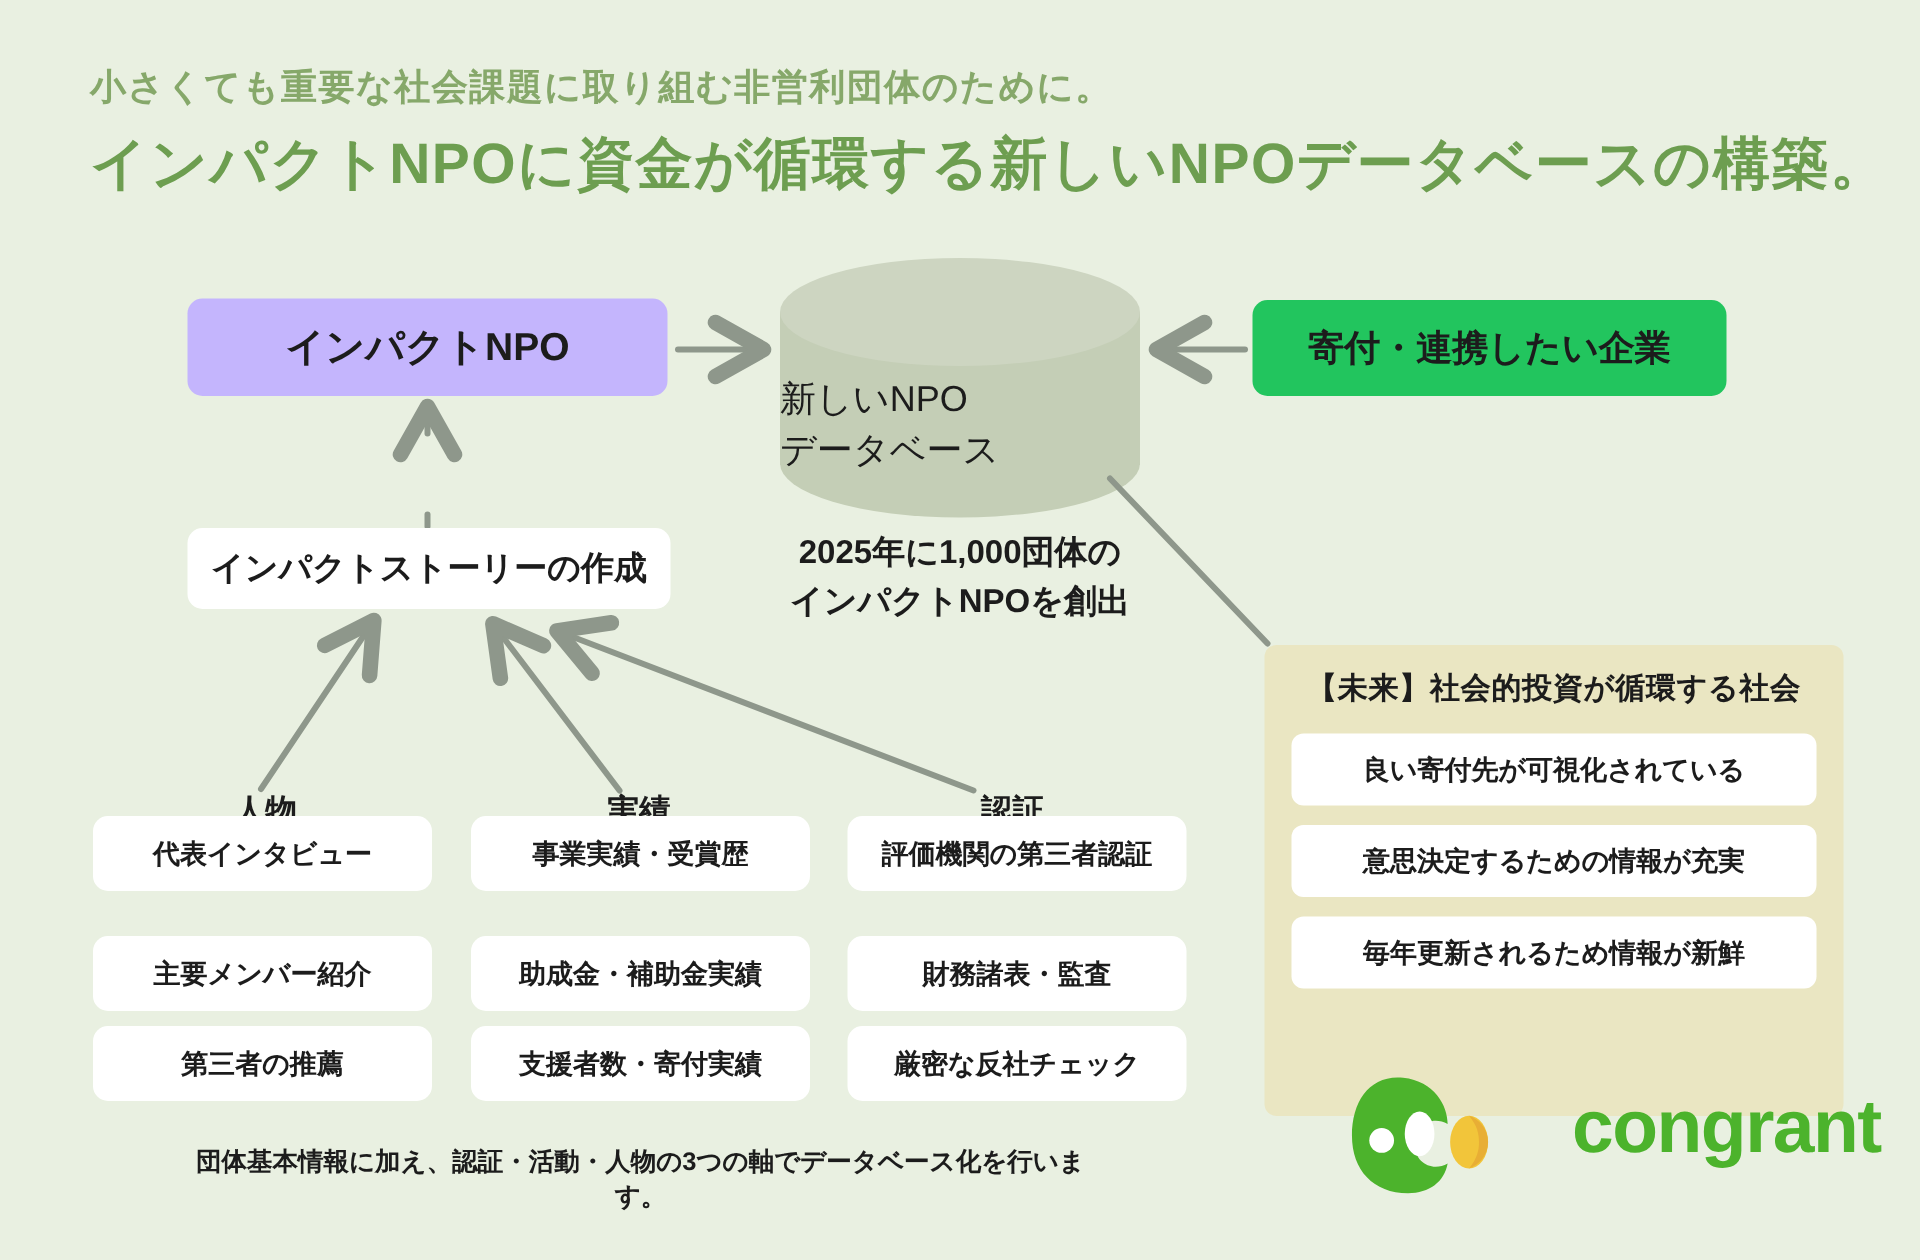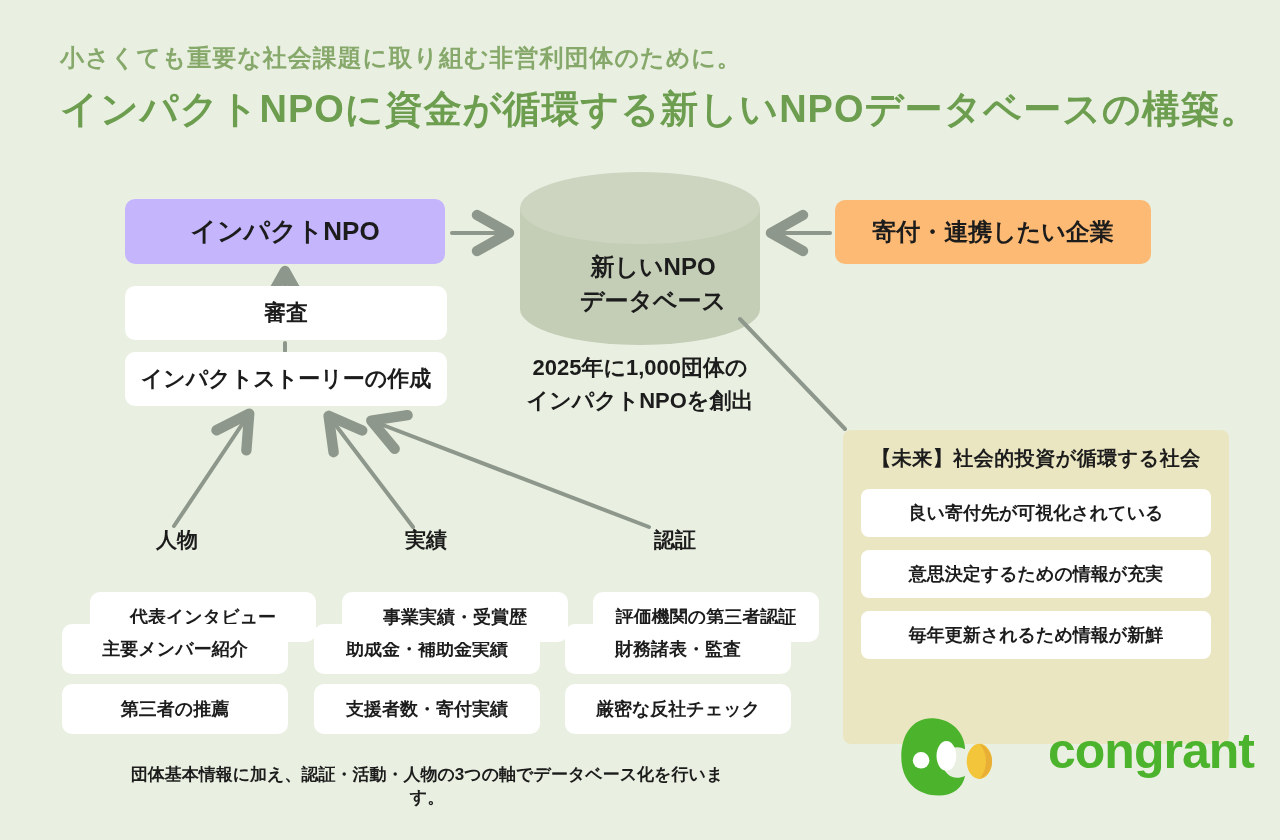--- a/index.html
+++ b/index.html
@@ -33,26 +33,26 @@
   .npo-box{
     left:125px;top:199px;width:320px;height:65px;
     background:#c4b5fd;
     font-size:26px;font-weight:700;
   }
   .white{background:#ffffff;}
   .shinsa-box{left:125px;top:286px;width:322px;height:54px;font-size:22px;font-weight:600;}
   .story-box{left:125px;top:352px;width:322px;height:54px;font-size:22px;font-weight:600;}
   .company-box{
     left:835px;top:200px;width:316px;height:64px;
-    background:#fdba74;
+    background:#22c55e;
     font-size:24px;font-weight:700;
   }
   .db-label{
-    left:533px;top:250px;width:240px;
-    text-align:center;font-size:24px;font-weight:700;line-height:34px;
+    left:520px;top:250px;width:240px;
+    text-align:left;font-size:24px;font-weight:400;line-height:34px;
   }
   .db-caption{
     left:460px;top:351px;width:360px;
     text-align:center;font-size:22px;font-weight:600;line-height:33px;
   }
   .future-panel{
     left:843px;top:430px;width:386px;height:314px;
     background:#eae6c2;border-radius:8px;
   }
   .future-title{
@@ -67,21 +67,21 @@
   .col-label{
     width:110px;text-align:center;
     font-size:21px;font-weight:700;top:526px;
   }
   .cl-0{left:122px;} .cl-1{left:371px;} .cl-2{left:620px;}
   .col-item{
     width:226px;height:50px;border-radius:10px;
     font-size:18px;font-weight:600;
   }
   .cx-0{left:62px;} .cx-1{left:314px;} .cx-2{left:565px;}
-  .cy-0{top:592px;margin-left:28px;} .cy-1{top:624px;} .cy-2{top:684px;}
+  .cy-0{top:544px;} .cy-1{top:624px;} .cy-2{top:684px;}
   .footer-note{
     left:117px;top:763px;width:620px;
     text-align:center;font-size:17px;font-weight:600;
   }
   .logo-text{
     left:1048px;top:722px;
     font-size:50px;font-weight:700;color:#4cb32c;letter-spacing:-1px;
   }
   svg.overlay{left:0;top:0;pointer-events:none;}
 </style>
@@ -112,21 +112,20 @@
       <line x1="285" y1="289" x2="285" y2="275" marker-end="url(#ah)"></line>
       <line x1="285" y1="343" x2="285" y2="351"></line>
       <line x1="740" y1="319" x2="845" y2="429"></line>
       <line x1="174" y1="526" x2="247" y2="417" marker-end="url(#ah)"></line>
       <line x1="413" y1="527" x2="331" y2="419" marker-end="url(#ah)"></line>
       <line x1="649" y1="527" x2="375" y2="422" marker-end="url(#ah)"></line>
     </g>
   </svg>
 
   <div class="abs box npo-box">インパクトNPO</div>
-  <div class="abs box white shinsa-box">審査</div>
   <div class="abs box white story-box">インパクトストーリーの作成</div>
   <div class="abs box company-box">寄付・連携したい企業</div>
 
   <div class="abs db-label">
     <div>新しいNPO</div>
     <div>データベース</div>
   </div>
 
   <div class="abs db-caption">
     <div>2025年に1,000団体の</div>

